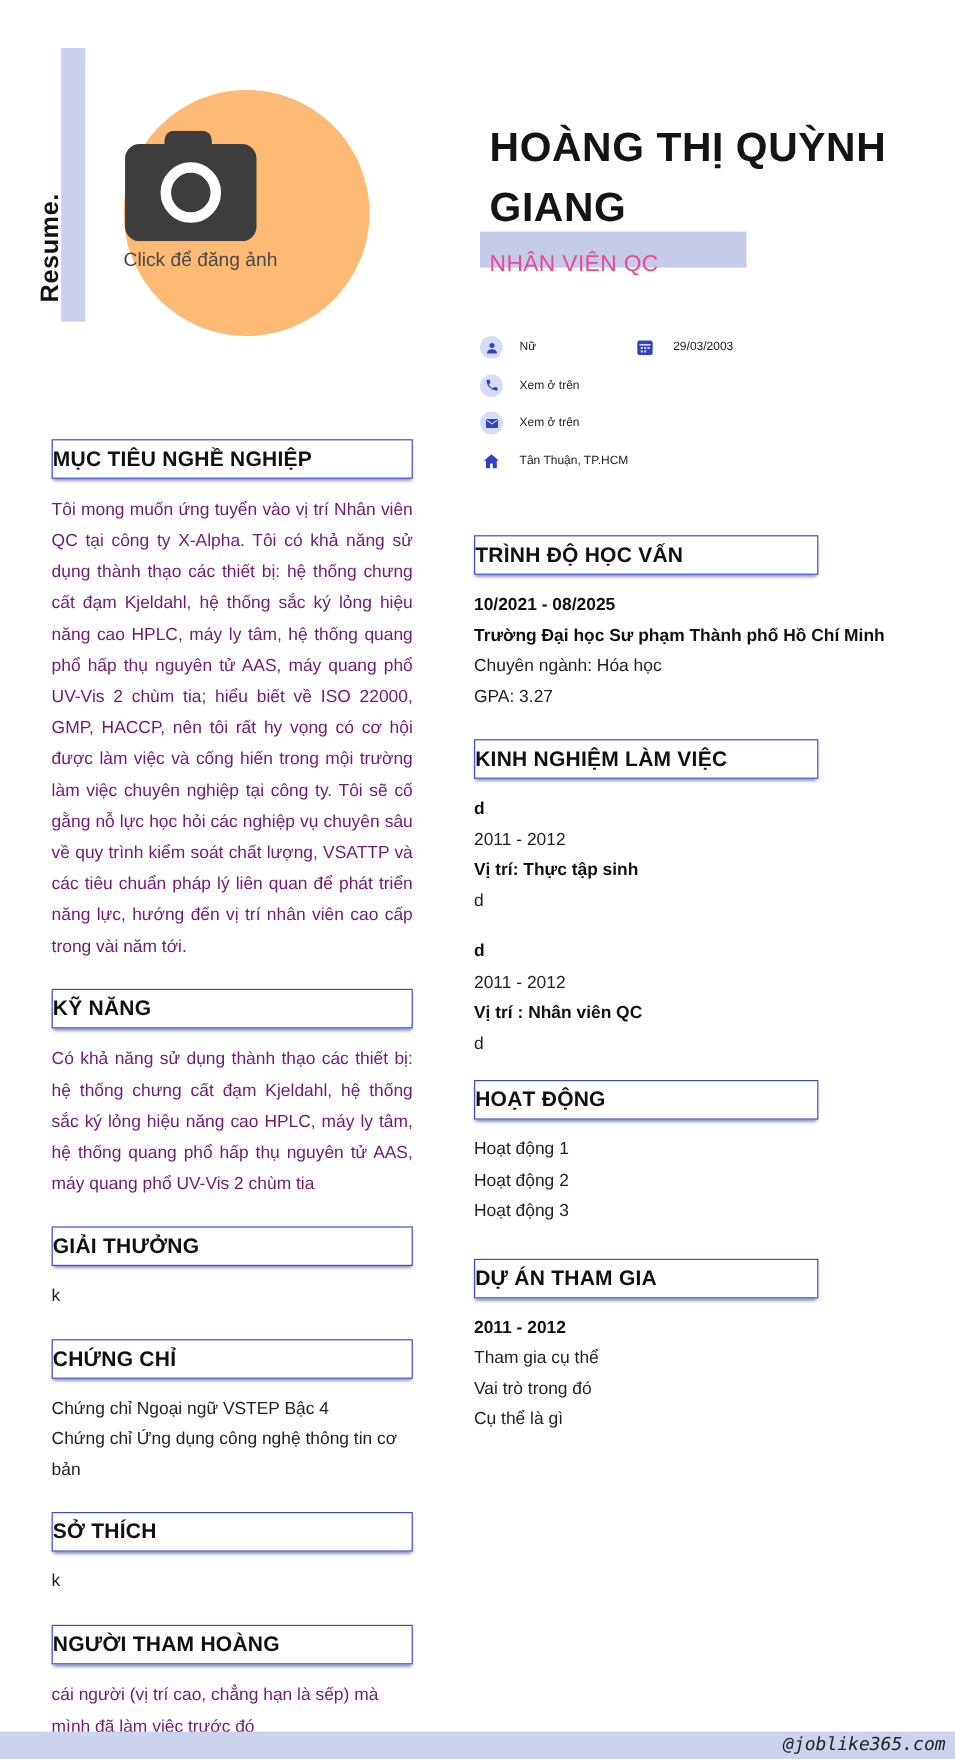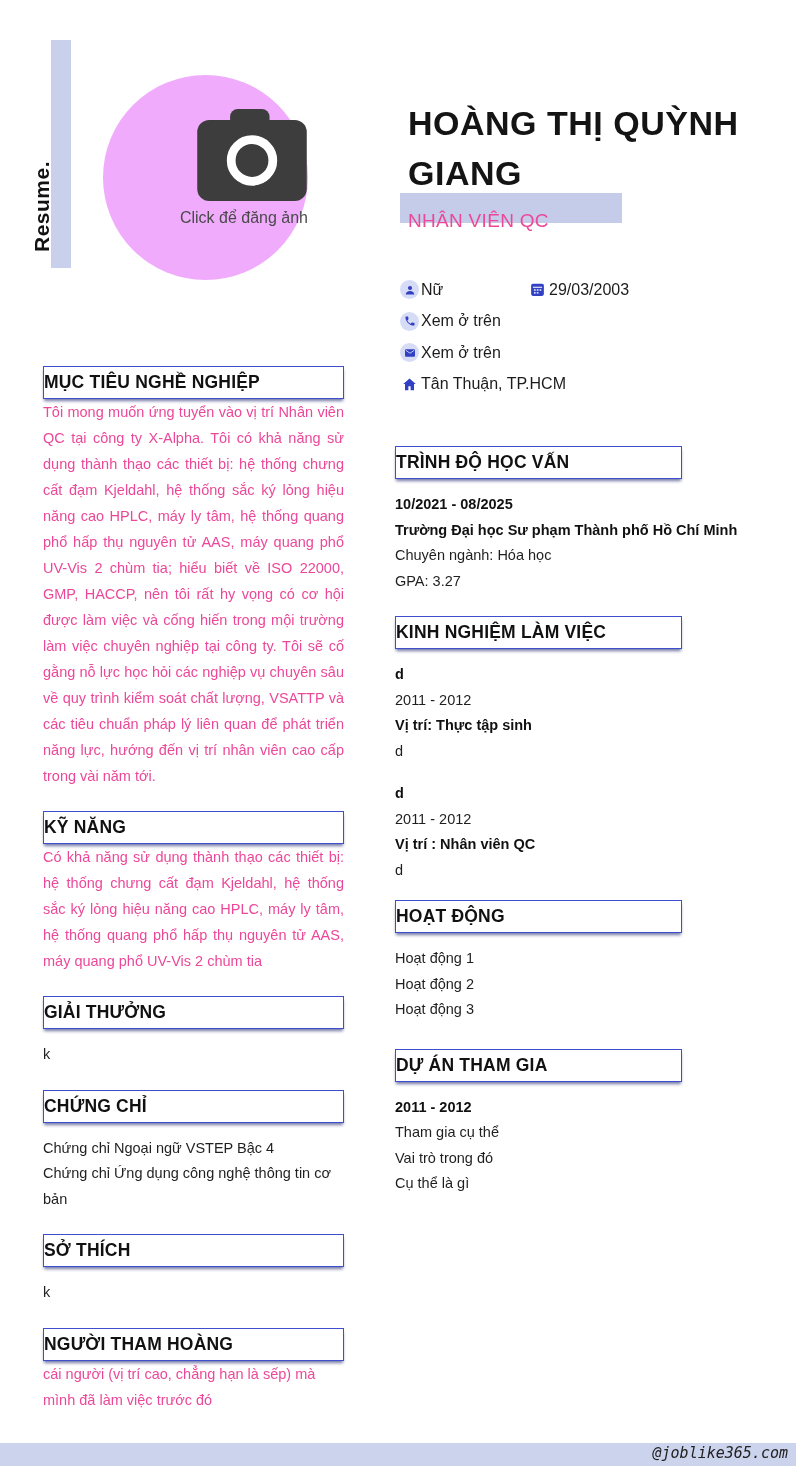--- a/index.html
+++ b/index.html
@@ -10,55 +10,55 @@
   
   .accent-bar{position:absolute;left:51px;top:40px;width:20px;height:228px;background:#c9d0ec;}
   .vertical-brand{
     position:absolute;left:30px;top:150px;height:102px;
     writing-mode:vertical-rl;transform:rotate(180deg);
     font-size:21px;font-weight:800;color:#121212;letter-spacing:.5px;
   }
   
   .photo-circle{
     position:absolute;left:103px;top:75px;width:205px;height:205px;border-radius:50%;
-    background:#f0abfc;display:flex;flex-direction:column;align-items:flex-end;cursor:pointer;
+    background:#fdba74;display:flex;flex-direction:column;align-items:flex-start;cursor:pointer;
   }
   .photo-circle svg{margin-top:34px;}
   .photo-caption{font-size:16px;color:#4a4a4a;margin-top:8px;}
   
   .name{
     position:absolute;left:408px;top:98px;width:370px;
     font-size:34px;line-height:50px;font-weight:700;color:#141414;letter-spacing:.5px;
   }
   .title-highlight{position:absolute;left:400px;top:193px;width:222px;height:30px;background:#c5cce9;}
   .job-title{
     position:absolute;left:408px;top:210px;
     font-size:19px;font-weight:400;color:#ec4899;letter-spacing:.3px;
   }
   .contacts{position:absolute;left:400px;top:274px;width:390px;}
   .contact-row{display:flex;align-items:center;height:31.5px;}
   .icon-chip{
     width:19px;height:19px;border-radius:50%;background:#d7dcf6;
     display:flex;align-items:center;justify-content:center;flex:0 0 19px;
   }
   .icon-plain{width:19px;height:19px;display:flex;align-items:center;justify-content:center;flex:0 0 19px;}
-  .contact-text{font-size:16px;color:#1c1c1c;margin-left:2px;}
+  .contact-text{font-size:10px;color:#1c1c1c;margin-left:14px;}
   .contact-pair{display:flex;align-items:center;width:128px;}
   
   .sec-h{
     box-sizing:border-box;background:#fff;border:1.6px solid #3d4ecf;
     box-shadow:0 3px 3px -1px rgba(38,48,115,.65);
     height:33px;display:flex;align-items:center;padding:0 0;
     font-size:17.5px;font-weight:700;color:#111;letter-spacing:.2px;white-space:nowrap;
   }
   
   .col-left{position:absolute;left:43px;top:366px;width:301px;}
   .col-right{position:absolute;left:395px;top:446px;width:392px;}
   .col-right .sec-h{width:287px;}
-  .body-text{font-size:14.5px;line-height:26px;text-align:justify;color:#ec4899;}
+  .body-text{font-size:14.5px;line-height:26px;text-align:justify;color:#701a75;margin-top:13px;}
   .line{font-size:14.5px;line-height:25.5px;color:#1f1f1f;}
   .bold{font-weight:700;color:#111;}
   .mt-sec{margin-top:22px;}
   .mt-txt{margin-top:13px;}
   .job-block{margin-top:13px;}
   .job-block + .job-block{margin-top:17px;}
   
   .footer-bar{position:absolute;left:0;bottom:0;width:796px;height:23px;background:#ccd3ec;}
   .footer-site{
     position:absolute;right:8px;bottom:4px;

